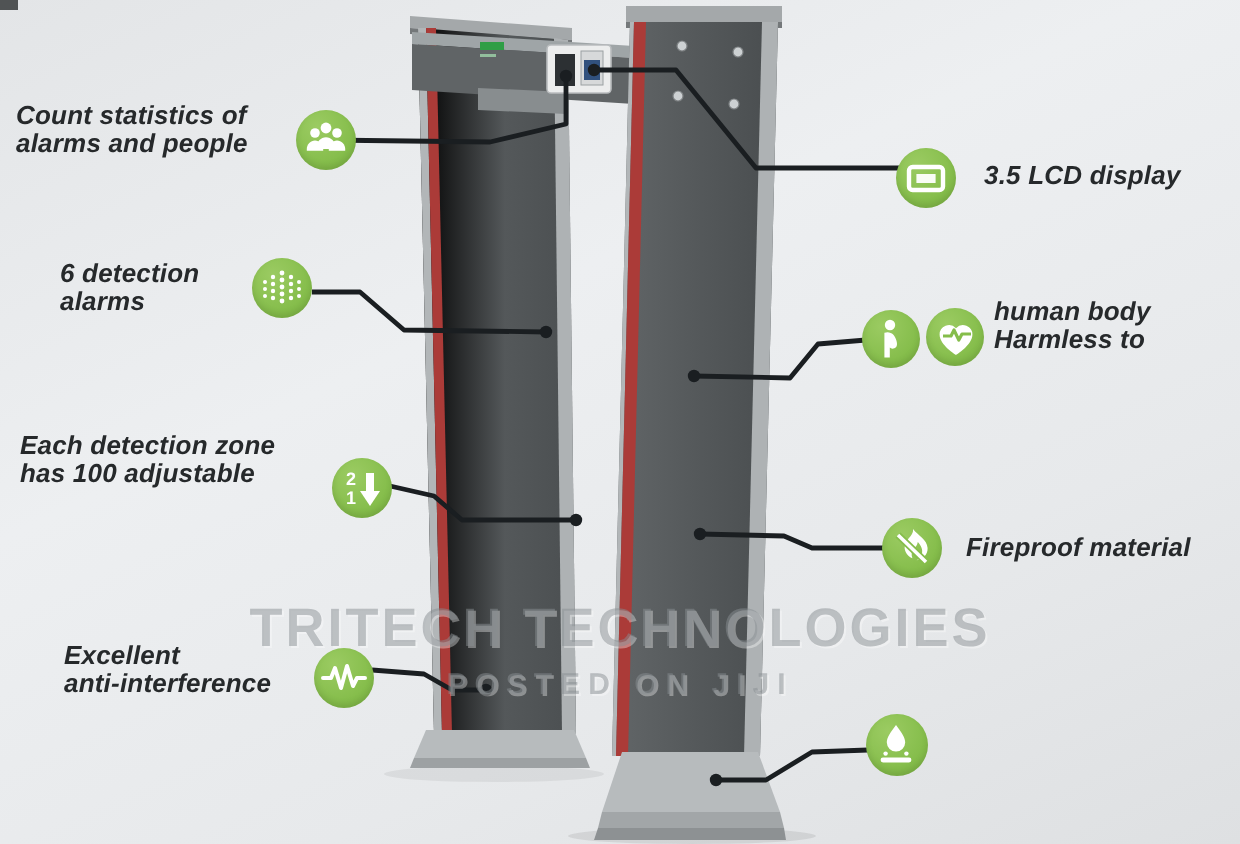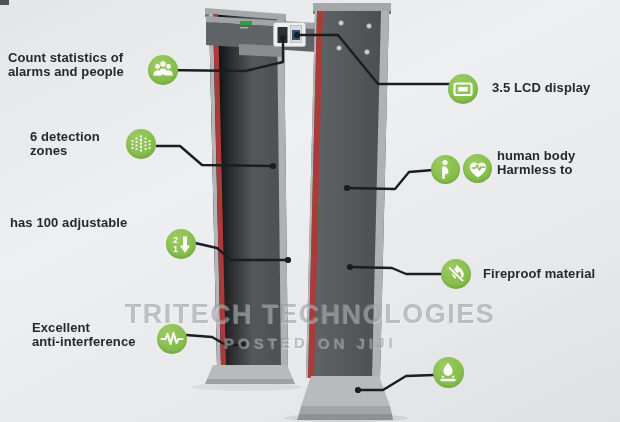--- a/index.html
+++ b/index.html
@@ -8,21 +8,21 @@
     position:relative;width:620px;height:422px;overflow:hidden;
     background:linear-gradient(155deg,#e3e5e7 0%,#edeff1 38%,#e7e9eb 70%,#dee0e2 100%);
   }
   #machine{position:absolute;left:0;top:0;z-index:1;}
   .watermark{position:absolute;left:0;width:620px;text-align:center;z-index:2;
     color:rgba(136,141,146,0.5);font-weight:bold;
     text-shadow:1px 1px 0 rgba(255,255,255,0.35);}
   #wm-title{top:299px;font-size:27px;letter-spacing:1.5px;}
   #wm-sub{top:334px;font-size:15px;letter-spacing:4px;}
   .label{position:absolute;z-index:3;color:#26292b;font-weight:bold;
-    font-size:13px;line-height:14px;letter-spacing:.1px;white-space:nowrap;}
+    font-size:13px;line-height:14px;letter-spacing:.1px;white-space:nowrap;font-style:italic;}
   .label span{display:block;}
   .fi{position:absolute;z-index:3;width:30px;height:30px;border-radius:50%;
     background:radial-gradient(circle at 35% 28%,#9bcb62 0%,#85bd4b 65%,#7cb342 100%);
     box-shadow:inset 0 -2px 3px rgba(0,0,0,0.10);}
   .fi svg{position:absolute;left:0;top:0;width:30px;height:30px;}
   #corner-mark{position:absolute;left:0;top:0;width:9px;height:5px;
     background:rgba(42,46,48,0.8);z-index:4;}
 </style>
 </head>
 <body>
@@ -129,21 +129,21 @@
       <circle cx="20.5" cy="11.5" r="2.4"></circle>
           <path d="M16.4 19.5c0-2.4 1.9-4.3 4.1-4.3s4.1 1.9 4.1 4.3v.9h-8.2z"></path>
       <circle cx="15" cy="9" r="2.7"></circle>
           <path d="M10.4 18.5c0-2.7 2-4.9 4.6-4.9s4.6 2.2 4.6 4.9v1h-9.2z"></path>
     </g>
       </svg>
   </div>
 
   <div class="label" style="left:30px;top:130px">
     <span>6 detection</span>
-    <span>zones</span>
+    <span>alarms</span>
   </div>
   <div class="fi" style="left:126px;top:129px">
     <svg viewBox="0 0 30 30">
         <g fill="#fff">
       <circle cx="15" cy="7.5" r="1.2"></circle>
           <circle cx="15" cy="11" r="1.2"></circle>
           <circle cx="15" cy="14.5" r="1.2"></circle>
           <circle cx="15" cy="18" r="1.2"></circle>
           <circle cx="15" cy="21.5" r="1.2"></circle>
       <circle cx="10.5" cy="9.5" r="1.1"></circle>
@@ -158,20 +158,21 @@
           <circle cx="6.5" cy="15.5" r="1"></circle>
           <circle cx="6.5" cy="19" r="1"></circle>
       <circle cx="23.5" cy="12" r="1"></circle>
           <circle cx="23.5" cy="15.5" r="1"></circle>
           <circle cx="23.5" cy="19" r="1"></circle>
     </g>
       </svg>
   </div>
 
   <div class="label" style="left:10px;top:216px">
+    <span>Each detection zone</span>
     <span>has 100 adjustable</span>
   </div>
   <div class="fi" style="left:166px;top:229px">
     <svg viewBox="0 0 30 30">
       <text x="9.5" y="13.5" font-size="9" font-weight="bold" fill="#fff" text-anchor="middle" font-family="Liberation Sans, sans-serif">2</text>
       <text x="9.5" y="23" font-size="9" font-weight="bold" fill="#fff" text-anchor="middle" font-family="Liberation Sans, sans-serif">1</text>
       <g fill="#fff">
           <rect x="17" y="7.5" width="4" height="9.5"></rect>
           <path d="M14 16.5h10l-5 7.5z"></path>
         </g>

